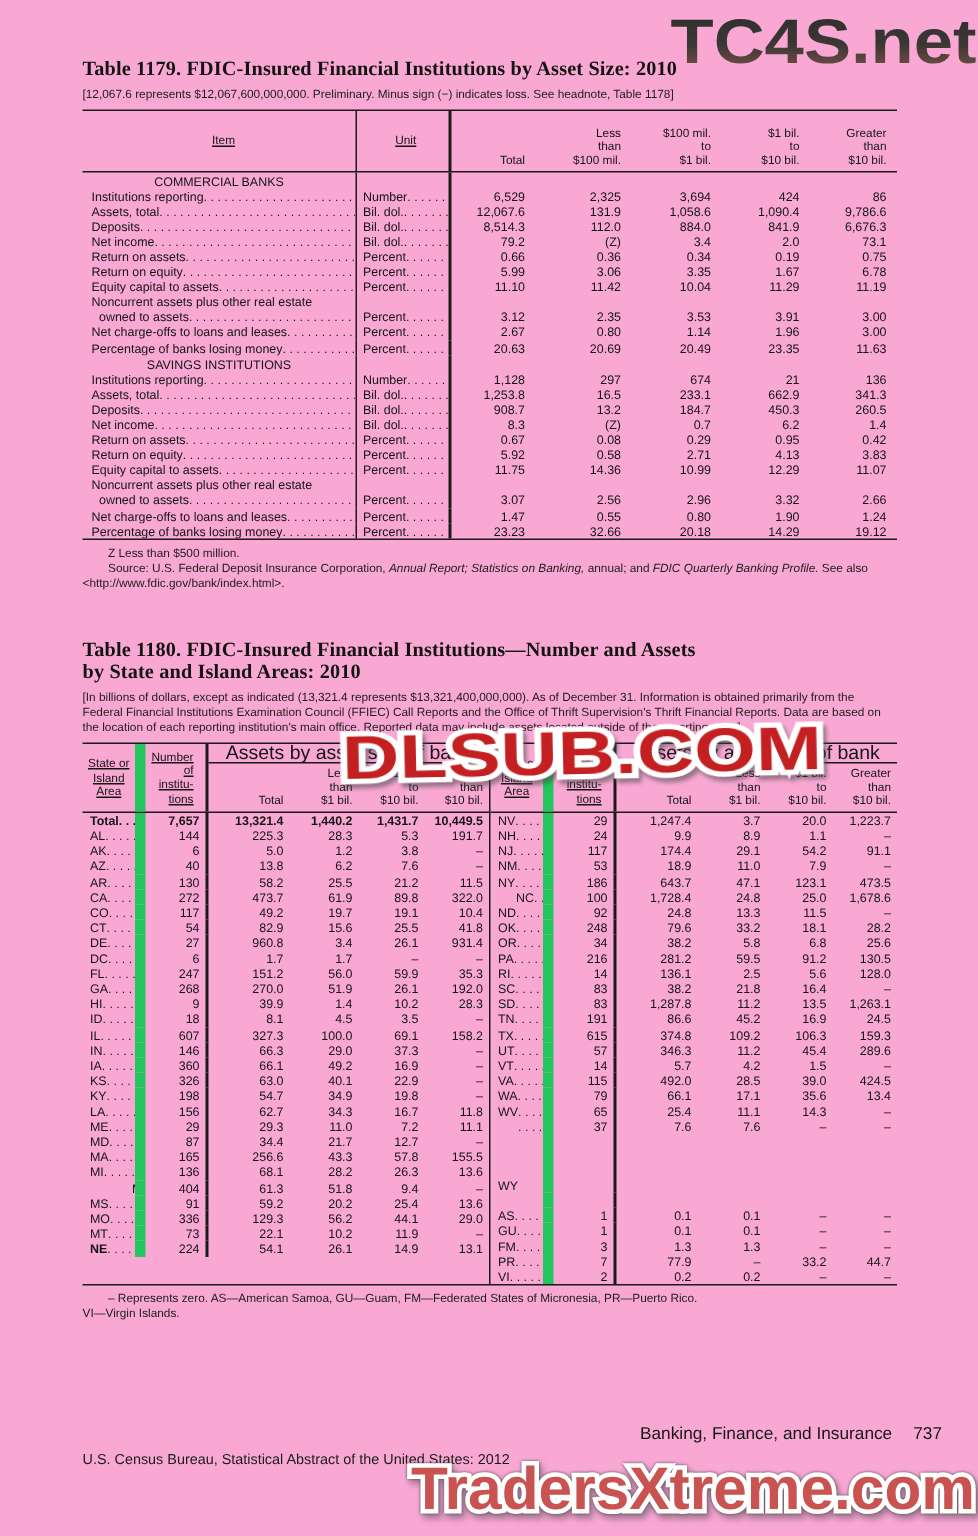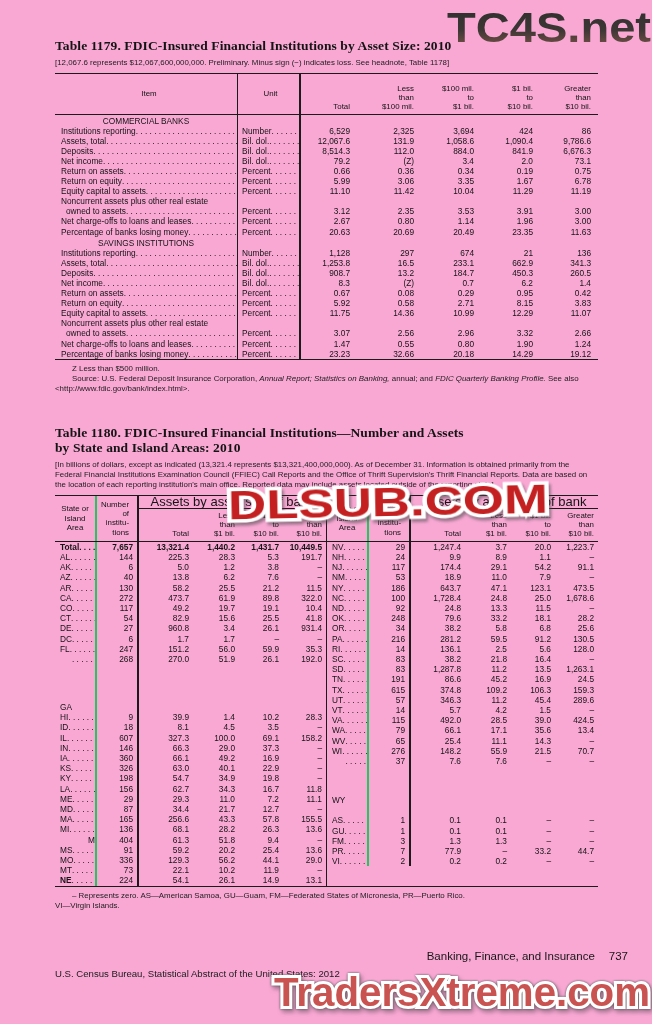--- a/index.html
+++ b/index.html
@@ -22,21 +22,21 @@
   .fn .italic, .fn i { font-style:italic; }
 
   
   .c { overflow:hidden; }
   .num { text-align:right; padding-right:7px; }
   .lt { white-space:nowrap; }
   .dots { flex:1 1 auto; overflow:hidden; white-space:nowrap; }
   .dots::after { content:" . . . . . . . . . . . . . . . . . . . . . . . . . . . . . . . . . . . . . . . ."; }
   .bold { font-weight:bold; }
   .hc { white-space:pre-line; font-size:7.9px; line-height:9.3px; }
-  .hcm { display:flex; align-items:center; justify-content:center; text-align:center; }
+  .hcm { display:flex; align-items:center; justify-content:center; text-align:center;text-decoration:underline; }
 
   
   #t1179 { border-top:1.4px solid #1a1a1a; border-bottom:1.4px solid #1a1a1a; font-size:8.3px; }
   #t1179 .hdr { display:flex; border-bottom:1px solid #1a1a1a; height:41px; }
   .t9row { display:flex; line-height:10.1px; min-height:10.1px; }
   .w-item { width:182px; display:flex; padding-left:6px; }
   .w-item.center { display:block; text-align:center; padding-left:0; padding-top:1px; }
   .w-item.ind { padding-left:11px; }
   .w-unit { width:64px; display:flex; padding-left:4px;
             border-left:1px solid #1a1a1a; border-right:2px solid #1a1a1a; }
@@ -44,21 +44,21 @@
   .n9c0{width:56px} .n9c1{width:64px} .n9c2{width:60px} .n9c3{width:59px} .n9c4{width:58px}
   #t1179 .hdr .num { display:flex; align-items:flex-end; justify-content:flex-end;
                      text-align:right; padding:0 7px 2px 0; }
   #t1179 .hdr .hcm { text-align:center; }
 
   
   #t1180 { display:flex; border-top:1.4px solid #1a1a1a; border-bottom:1.4px solid #1a1a1a; font-size:8.3px; }
   .half { width:271px; }
   .half.half-l { width:272px; border-right:1px solid #1a1a1a; }
   .hhdr { display:flex; border-bottom:1px solid #1a1a1a; height:46px; }
-  .s-state { width:42px; display:flex; padding-left:5px; border-right:2px solid #22c55e; }
+  .s-state { width:42px; display:flex; padding-left:5px; border-right:7px solid #22c55e; }
   .s-num  { width:42px; border-right:2px solid #1a1a1a; padding-right:4px; }
   .s-numsh { width:187px; display:flex; flex-direction:column; }
   .spanhdr { height:13px; line-height:12px; text-align:center; font-size:13px;
              border-bottom:1px solid #1a1a1a; }
   .subs { flex:1; display:flex; align-items:flex-end; }
   .subs .num { display:flex; align-items:flex-end; justify-content:flex-end;
                text-align:right; padding:0 4px 2px 0; }
   .s-nums { width:187px; display:flex; }
   .s-n0{width:54px} .s-n1{width:46px} .s-n2{width:44px} .s-n3{width:43px}
   .s-nums .num, .s-num { padding-right:4px; text-align:right; }
@@ -420,21 +420,21 @@
               <div class="dots"></div>
             </div>
             <div class="c w-unit">
               <div class="lt" style="display: inline;">Percent</div>
               <div class="dots"></div>
             </div>
             <div class="nums9">
               <div class="c num n9c0">5.92</div>
               <div class="c num n9c1">0.58</div>
               <div class="c num n9c2">2.71</div>
-              <div class="c num n9c3">8.15</div>
+              <div class="c num n9c3">4.13</div>
               <div class="c num n9c4">3.83</div>
             </div>
           </div>
           <div class="t9row">
             <div class="c w-item">
               <div class="lt" style="display: inline;">Equity capital to assets</div>
               <div class="dots"></div>
             </div>
             <div class="c w-unit">
               <div class="lt" style="display: inline;">Percent</div>
@@ -687,21 +687,21 @@
               <div class="c s-num num">247</div>
               <div class="s-nums">
                 <div class="c num s-n0">151.2</div>
                 <div class="c num s-n1">56.0</div>
                 <div class="c num s-n2">59.9</div>
                 <div class="c num s-n3">35.3</div>
               </div>
             </div>
             <div class="srow">
               <div class="c s-state">
-                <div class="lt" style="display: inline; margin-top: 48px;">GA</div>
+                <div class="lt" style="display: inline;">GA</div>
                 <div class="dots"></div>
               </div>
               <div class="c s-num num">268</div>
               <div class="s-nums">
                 <div class="c num s-n0">270.0</div>
                 <div class="c num s-n1">51.9</div>
                 <div class="c num s-n2">26.1</div>
                 <div class="c num s-n3">192.0</div>
               </div>
             </div>
@@ -1012,21 +1012,21 @@
               <div class="c s-num num">186</div>
               <div class="s-nums">
                 <div class="c num s-n0">643.7</div>
                 <div class="c num s-n1">47.1</div>
                 <div class="c num s-n2">123.1</div>
                 <div class="c num s-n3">473.5</div>
               </div>
             </div>
             <div class="srow">
               <div class="c s-state">
-                <div class="lt" style="display: inline;">NC</div>
+                <div class="lt" style="display: inline; margin-left: 12px;">NC</div>
                 <div class="dots"></div>
               </div>
               <div class="c s-num num">100</div>
               <div class="s-nums">
                 <div class="c num s-n0">1,728.4</div>
                 <div class="c num s-n1">24.8</div>
                 <div class="c num s-n2">25.0</div>
                 <div class="c num s-n3">1,678.6</div>
               </div>
             </div>
@@ -1203,33 +1203,20 @@
               <div class="c s-state">
                 <div class="lt" style="display: inline;">WV</div>
                 <div class="dots"></div>
               </div>
               <div class="c s-num num">65</div>
               <div class="s-nums">
                 <div class="c num s-n0">25.4</div>
                 <div class="c num s-n1">11.1</div>
                 <div class="c num s-n2">14.3</div>
                 <div class="c num s-n3">–</div>
-              </div>
-            </div>
-            <div class="srow">
-              <div class="c s-state">
-                <div class="lt" style="display: inline;">WI</div>
-                <div class="dots"></div>
-              </div>
-              <div class="c s-num num">276</div>
-              <div class="s-nums">
-                <div class="c num s-n0">148.2</div>
-                <div class="c num s-n1">55.9</div>
-                <div class="c num s-n2">21.5</div>
-                <div class="c num s-n3">70.7</div>
               </div>
             </div>
             <div class="srow">
               <div class="c s-state">
                 <div class="lt" style="display: inline; margin-top: 39px;">WY</div>
                 <div class="dots"></div>
               </div>
               <div class="c s-num num">37</div>
               <div class="s-nums">
                 <div class="c num s-n0">7.6</div>

